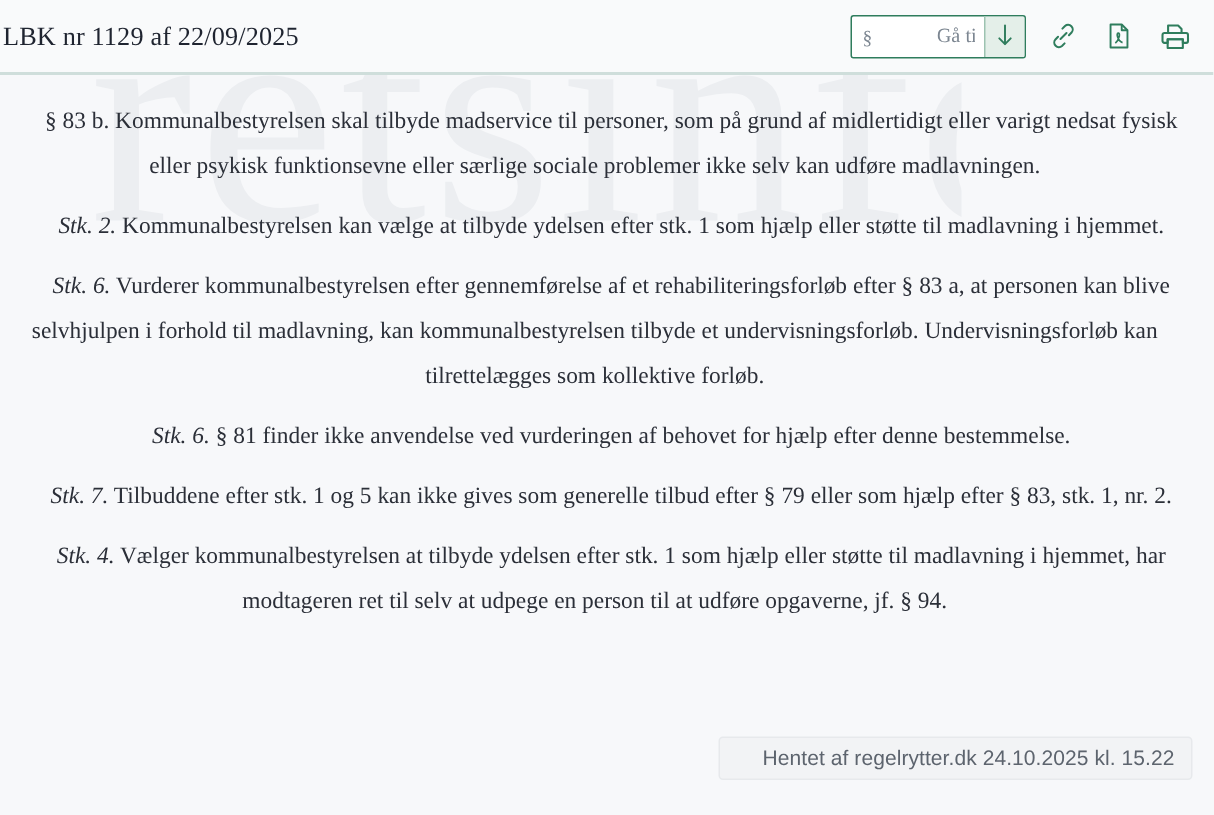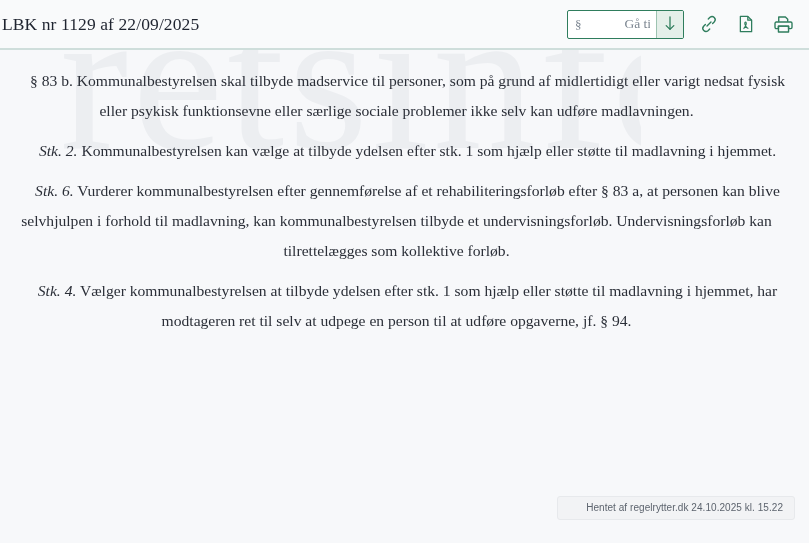--- a/index.html
+++ b/index.html
@@ -146,21 +146,21 @@
   
   .footer-badge {
     position: absolute;
     right: 14px;
     bottom: 23px;
     background: #f2f3f5;
     border: 1px solid #e7e9ec;
     border-radius: 3px;
     padding: 5px 11px 6px 28px;
     font-family: "Liberation Sans", "DejaVu Sans", sans-serif;
-    font-size: 10px;
+    font-size: 14px;
     color: #5d646e;
     letter-spacing: .05px;
     white-space: nowrap;
     z-index: 6;
   }
 </style>
 </head>
 <body>
 
 <div class="header">
@@ -218,17 +218,19 @@
 
 <div class="watermark">
   <span>retsinfo</span>
 </div>
 
 <div class="content">
   <div id="paragraph-list">
       <div class="para"><span>§ 83 b.</span><span> Kommunalbestyrelsen skal tilbyde madservice til personer, som på grund af midlertidigt eller varigt nedsat fysisk eller psykisk funktionsevne eller særlige sociale problemer ikke selv kan udføre madlavningen.</span></div>
       <div class="para"><span class="stk">Stk. 2.</span><span> Kommunalbestyrelsen kan vælge at tilbyde ydelsen efter stk. 1 som hjælp eller støtte til madlavning i hjemmet.</span></div>
       <div class="para"><span class="stk">Stk. 6.</span><span> Vurderer kommunalbestyrelsen efter gennemførelse af et rehabiliteringsforløb efter § 83 a, at personen kan blive selvhjulpen i forhold til madlavning, kan kommunalbestyrelsen tilbyde et undervisningsforløb. Undervisningsforløb kan tilrettelægges som kollektive forløb.</span></div>
+      <div class="para"><span class="stk">Stk. 6.</span><span> § 81 finder ikke anvendelse ved vurderingen af behovet for hjælp efter denne bestemmelse.</span></div>
+      <div class="para"><span class="stk">Stk. 7.</span><span> Tilbuddene efter stk. 1 og 5 kan ikke gives som generelle tilbud efter § 79 eller som hjælp efter § 83, stk. 1, nr. 2.</span></div>
       <div class="para"><span class="stk">Stk. 4.</span><span> Vælger kommunalbestyrelsen at tilbyde ydelsen efter stk. 1 som hjælp eller støtte til madlavning i hjemmet, har modtageren ret til selv at udpege en person til at udføre opgaverne, jf. § 94.</span></div>
     </div>
 </div>
 
 <div class="footer-badge">Hentet af regelrytter.dk 24.10.2025 kl. 15.22</div>
 
 </body></html>

